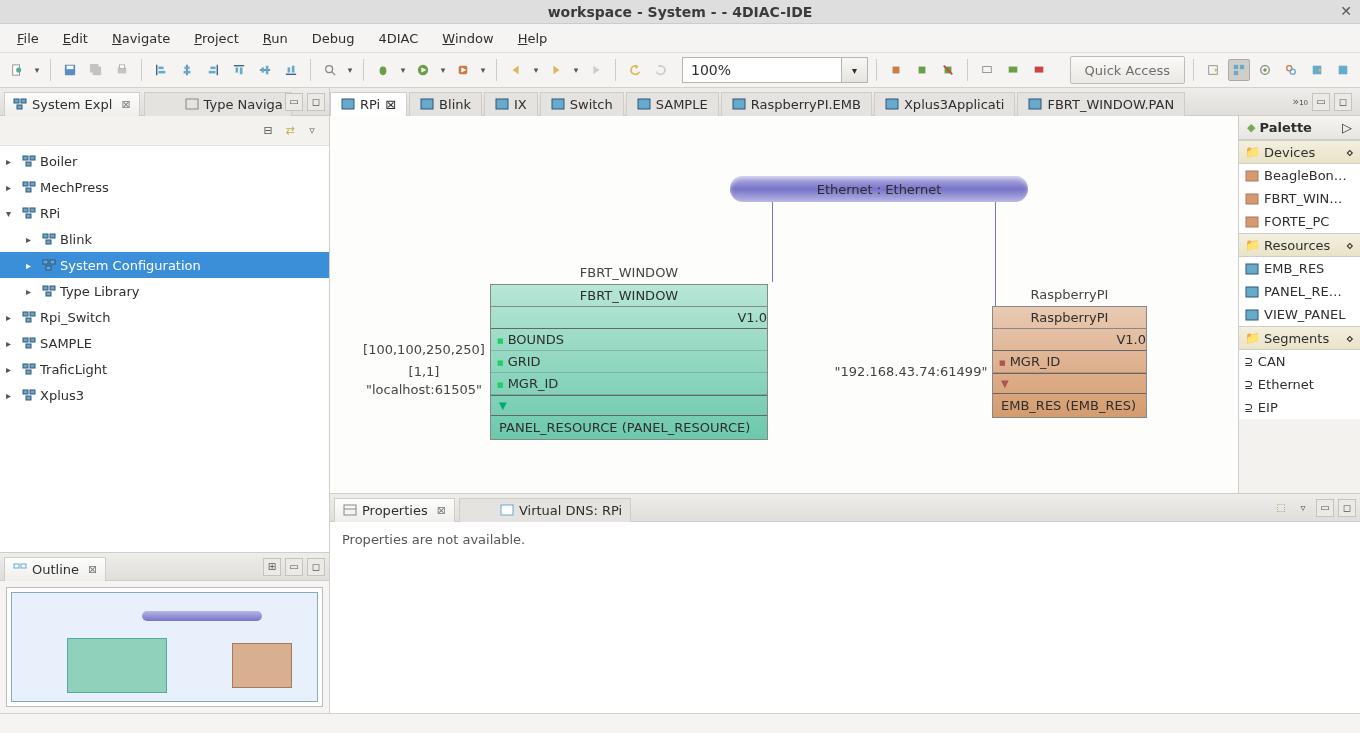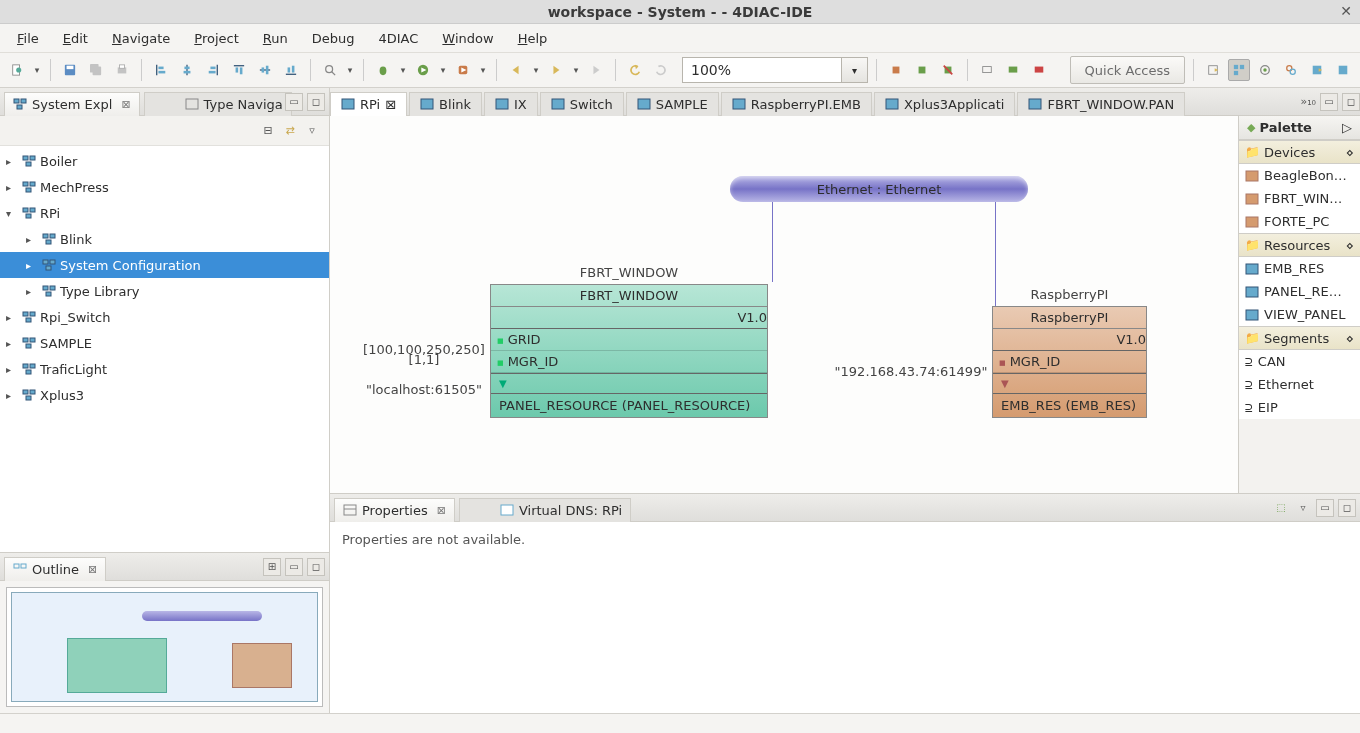--- a/index.html
+++ b/index.html
@@ -522,47 +522,48 @@
           <span>Xplus3Applicati</span>
         </div>
         <div class="etab inactive">
           <span>
             <svg width="14" height="12">
               <rect x="1" y="1" width="12" height="10" fill="#6ac" stroke="#357"></rect>
             </svg>
           </span>
           <span>FBRT_WINDOW.PAN</span>
         </div>
-        <div style="position:absolute;right:0;display:flex;gap:4px;align-items:center">
+        <div style="position:absolute;right:8px;display:flex;gap:4px;align-items:center">
         <span style="font-size:11px;color:#555;cursor:pointer">»₁₀</span>
         <div class="vmini">▭</div>
         <div class="vmini">◻</div>
       </div>
     </div>
     <div class="editor-area">
       <div class="diagram">
         <div class="ethernet-bar">Ethernet : Ethernet</div>
         <div class="conn-line" style="left:442px;top:86px;height:80px"></div>
         <div class="conn-line" style="left:665px;top:86px;height:108px"></div>
 
         <div class="device-box device-green" style="left:160px;top:168px;width:278px">
           <div class="device-name-top">FBRT_WINDOW</div>
           <div class="device-title">FBRT_WINDOW</div>
           <div class="device-sub">V1.0</div>
+          <div class="device-port">BOUNDS</div>
           <div class="device-port">GRID</div>
           <div class="device-port">MGR_ID</div>
           <div class="res-row" style="border-top:1px solid #666;border-bottom:1px solid #666">
               <span class="res-arrow">▼</span>
             </div>
           <div class="res-row">
               <span>PANEL_RESOURCE (PANEL_RESOURCE)</span>
             </div>
         </div>
         <div class="input-label" style="left:30px;top:226px;width:128px">[100,100,250,250]</div>
-        <div class="input-label" style="left:30px;top:236px;width:128px">[1,1]</div>
+        <div class="input-label" style="left:30px;top:248px;width:128px">[1,1]</div>
         <div class="input-label" style="left:30px;top:266px;width:128px">"localhost:61505"</div>
 
         <div class="device-box device-orange" style="left:662px;top:190px;width:155px">
           <div class="device-name-top">RaspberryPI</div>
           <div class="device-title">RaspberryPI</div>
           <div class="device-sub">V1.0</div>
           <div class="device-port">MGR_ID</div>
           <div class="res-row" style="border-top:1px solid #666;border-bottom:1px solid #666">
               <span class="res-arrow">▼</span>
             </div>

